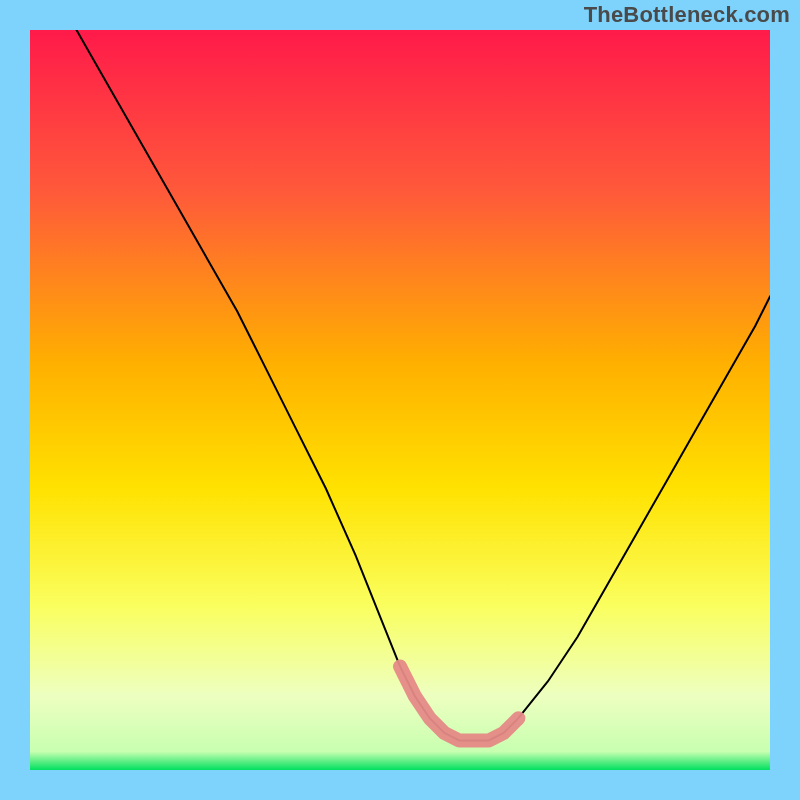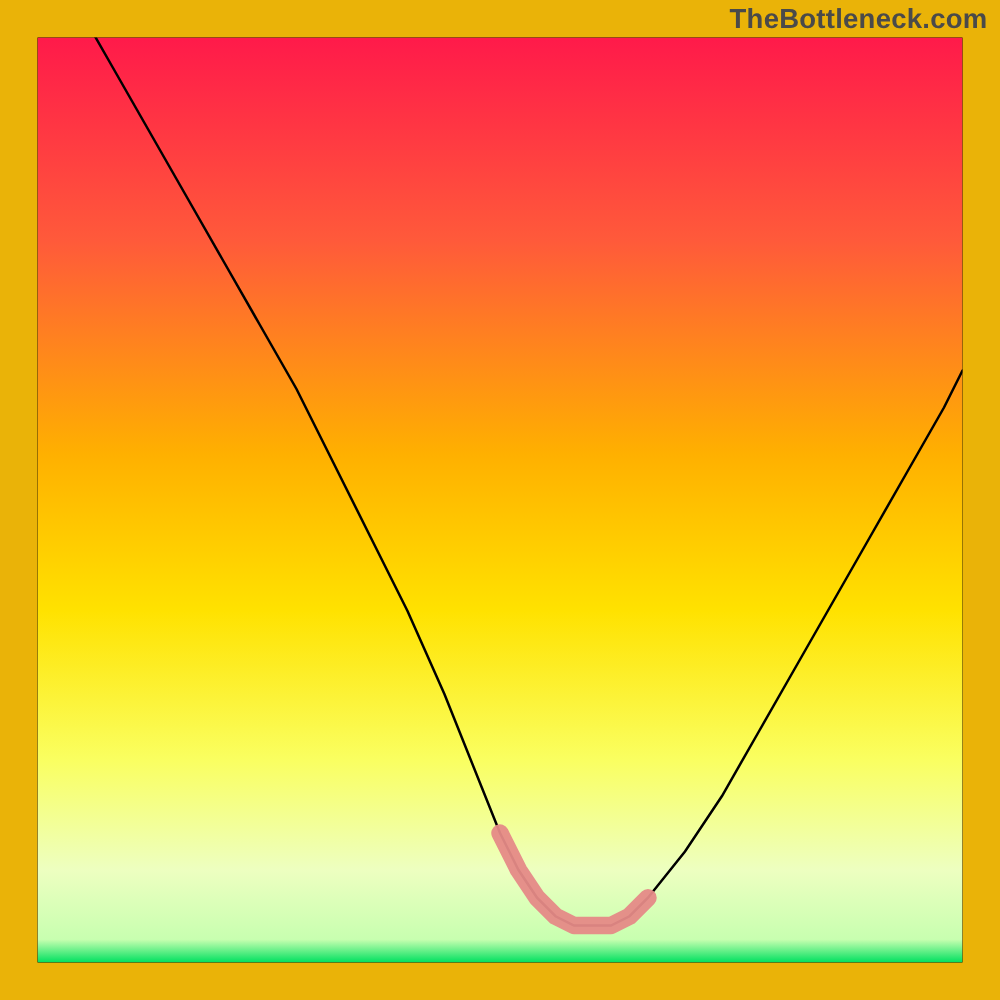--- a/index.html
+++ b/index.html
@@ -8,21 +8,21 @@
     width: 800px;
     height: 800px;
     overflow: hidden;
     background: #000;
     font-family: Arial, Helvetica, sans-serif;
   }
   .outer {
     position: relative;
     width: 800px;
     height: 800px;
-    background: #eab308;
+    background: #7dd3fc;
     text-decoration: underline;
   }
   .watermark {
     position: absolute;
     top: 2px;
     right: 10px;
     font-size: 22px;
     font-weight: 600;
     color: #4a4a4a;
     letter-spacing: 0.2px;

